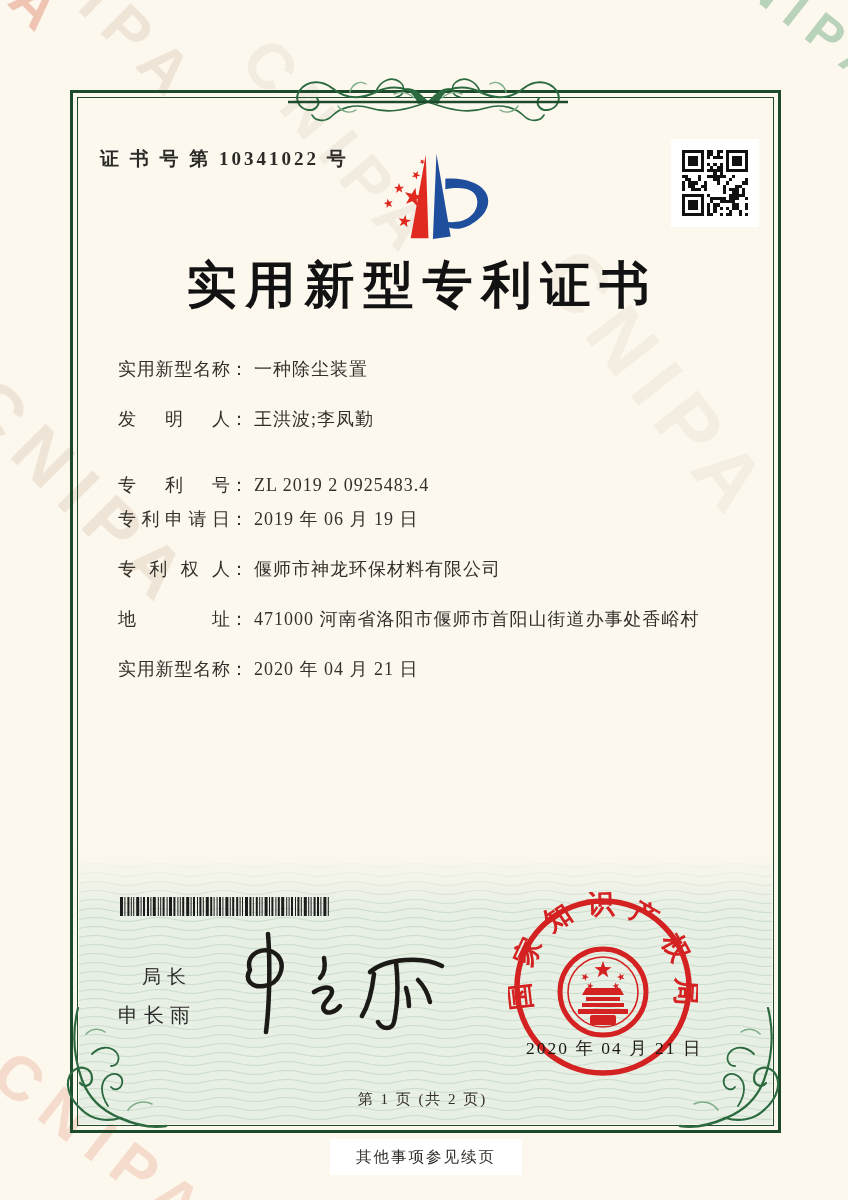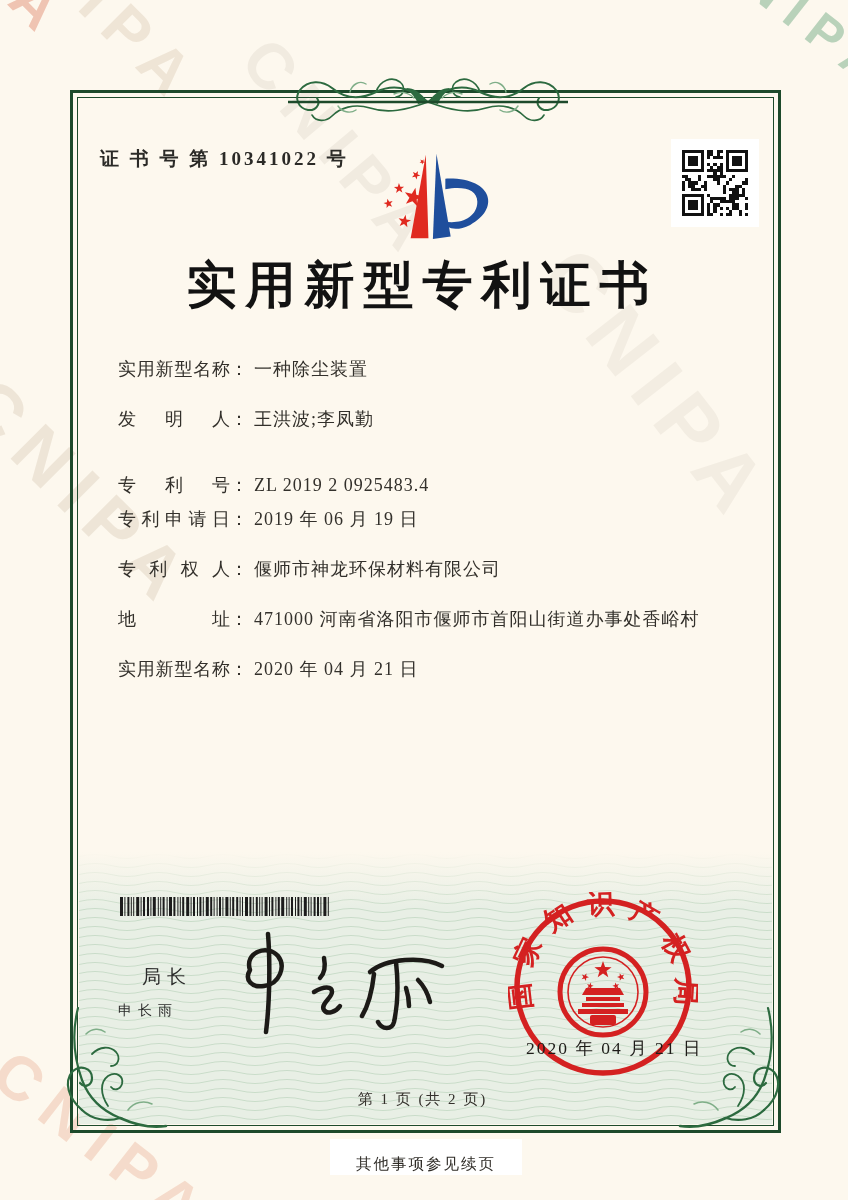--- a/index.html
+++ b/index.html
@@ -45,29 +45,29 @@
   
   .bodytext{
     position:absolute;left:118px;top:698px;width:616px;
     font-size:17.5px;line-height:36px;color:#2f2c27;text-align:justify;letter-spacing:0.4px;
   }
   .bodytext p{margin:0;text-indent:2em;}
   
   .barcode{position:absolute;left:120px;top:897px;width:220px;height:19px;}
   .signer-title{position:absolute;left:118px;top:964px;font-size:19px;letter-spacing:6px;
     font-family:Liberation Sans, sans-serif;color:#2a2a2a;margin-left:24px;}
-  .signer-name{position:absolute;left:118px;top:1002px;font-size:14px;letter-spacing:6px;
+  .signer-name{position:absolute;left:118px;top:1002px;font-size:20px;letter-spacing:6px;
     font-family:"Liberation Sans","DejaVu Sans",sans-serif;color:#2a2a2a;}
   .signature{position:absolute;left:228px;top:928px;width:230px;height:110px;}
   .seal{position:absolute;left:508px;top:892px;width:190px;height:190px;}
   .seal-date{position:absolute;left:526px;top:1036px;font-size:17.5px;letter-spacing:2px;color:#1d1b18;}
   .page-info{position:absolute;left:70px;top:1090px;width:705px;text-align:center;font-size:15px;letter-spacing:2px;color:#33302b;}
   .cont-note-box{
     position:absolute;left:330px;top:1139px;width:192px;height:36px;background:#ffffff;
-    display:flex;align-items:flex-end;justify-content:center;
+    display:flex;align-items:center;justify-content:center;
   }
   .cont-note{font-size:15.5px;letter-spacing:2px;color:#2f2c27;}
   
   .orn-top{position:absolute;left:288px;top:58px;width:280px;height:78px;}
   .orn-bl{position:absolute;left:48px;top:998px;width:120px;height:146px;}
   .orn-br{position:absolute;left:678px;top:998px;width:120px;height:146px;}
 </style>
 </head>
 <body>
 

